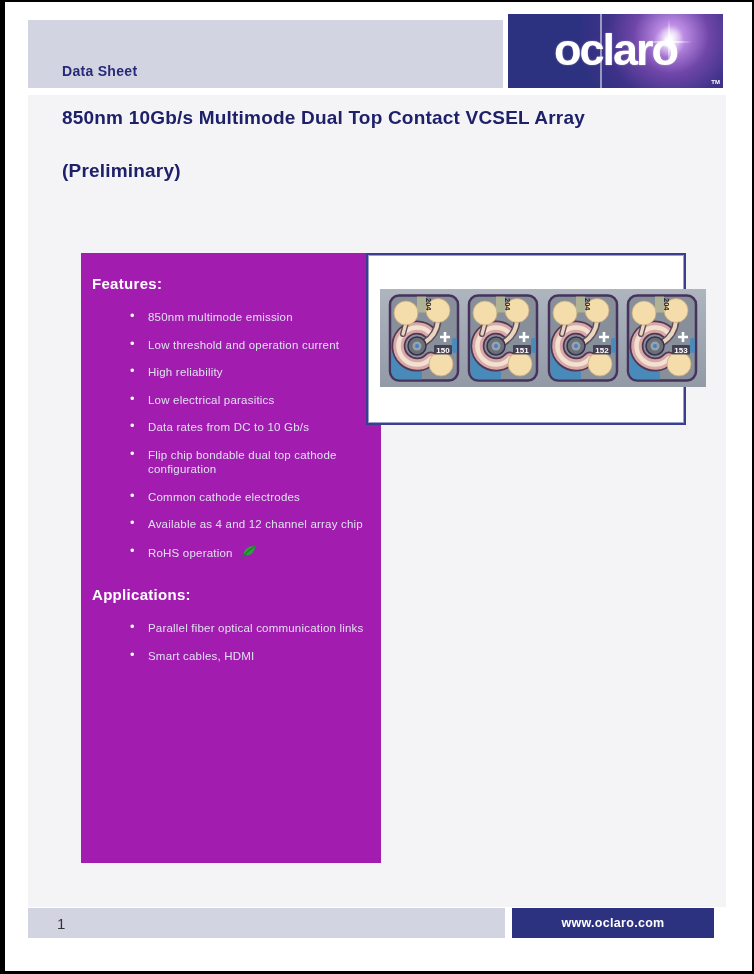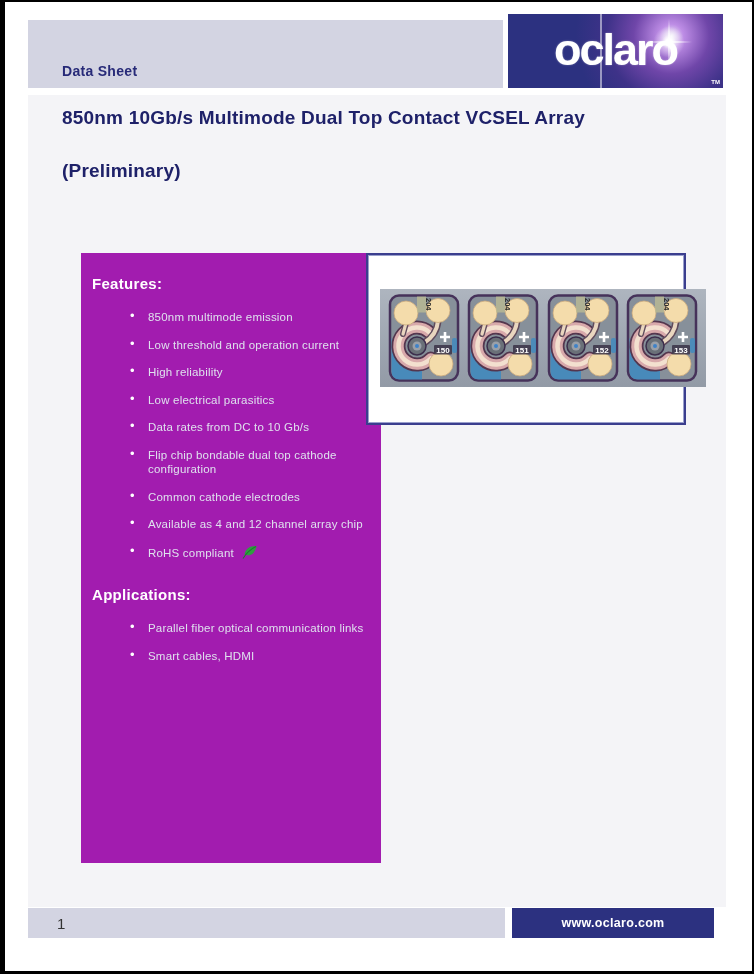--- a/index.html
+++ b/index.html
@@ -160,21 +160,21 @@
     <ul class="panel-list">
       <li><span>850nm multimode emission</span></li>
       <li><span>Low threshold and operation current</span></li>
       <li><span>High reliability</span></li>
       <li><span>Low electrical parasitics</span></li>
       <li><span>Data rates from DC to 10 Gb/s</span></li>
       <li><span>Flip chip bondable dual top cathode configuration</span></li>
       <li><span>Common cathode electrodes</span></li>
       <li><span>Available as 4 and 12 channel array chip</span></li>
       <li>
-        <span>RoHS compliant</span><svg class="leaf" width="17" height="15" viewBox="0 0 17 15">
+        <span>RoHS operation</span><svg class="leaf" width="17" height="15" viewBox="0 0 17 15">
           <path d="M15.5 1 C9 .6 4.2 3.6 3.6 9.6 C6.6 11 11 10.4 13 7.2 C14.5 4.8 15.5 2.6 15.5 1 Z" fill="#2f9e3f"></path>
           <path d="M15 1.5 C10 4 6 7 2 13.5" stroke="#1c7a2b" stroke-width="1.1" fill="none"></path>
         </svg>
       </li>
     </ul>
 
     <div class="panel-heading apps-heading">Applications:</div>
     <ul class="panel-list">
       <li><span>Parallel fiber optical communication links</span></li>
       <li><span>Smart cables, HDMI</span></li>

